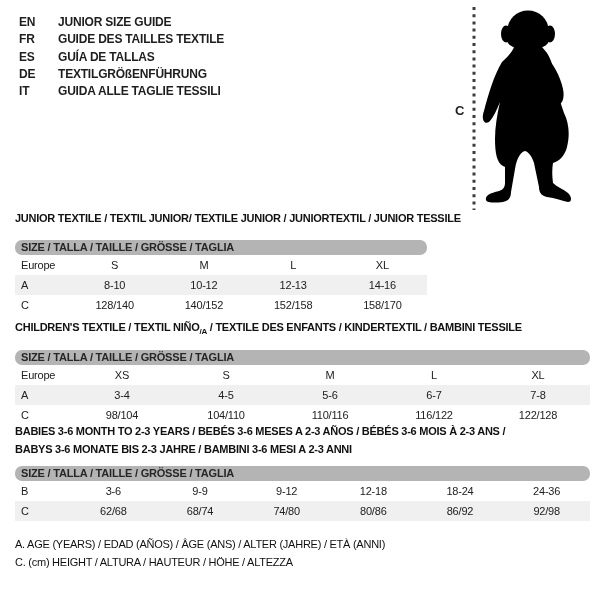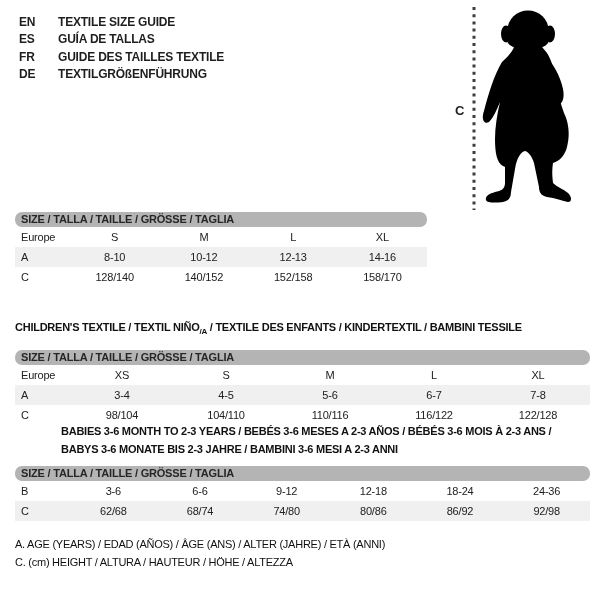--- a/index.html
+++ b/index.html
@@ -16,21 +16,21 @@
   .c-label{position:absolute;left:455px;top:103px;font-size:13px;font-weight:700;}
   .baby-svg{position:absolute;left:479px;top:5px;}
   
   .section{position:absolute;}
   .sec-junior{left:15px;top:212px;width:412px;}
   .sec-children{left:15px;top:321px;width:575px;}
   .sec-babies{left:15px;top:423px;width:575px;}
   .sec-title{font-size:11px;font-weight:700;letter-spacing:-0.25px;white-space:nowrap;color:#111;}
   .sec-junior .sec-title{margin-bottom:16px;}
   .sec-children .sec-title{margin-bottom:14px;}
-  .sec-babies .title-line{line-height:17.5px;margin-left:46px;}
+  .sec-babies .title-line{line-height:17.5px;}
   .sec-babies .title-wrap{margin-bottom:8px;}
   sub.t-sub{font-size:8px;}
   .size-band{
     background:#b4b4b4;height:15px;line-height:15px;padding-left:6px;
     font-size:11px;font-weight:700;letter-spacing:-0.2px;color:#262626;border-radius:7px;
   }
   table.size-table{border-collapse:collapse;table-layout:fixed;width:100%;}
   table.size-table td{
     height:20px;padding:0;font-size:11px;letter-spacing:-0.2px;
     text-align:center;vertical-align:middle;color:#212121;white-space:nowrap;
@@ -43,33 +43,37 @@
   .note-line{font-size:11px;font-weight:400;letter-spacing:-0.25px;line-height:17.5px;white-space:nowrap;color:#111;}
 </style>
 </head>
 <body>
 
 <div class="page">
 
   <div class="lang-block">
     <div class="lang-row">
       <span class="lang-code">EN</span>
-      <span class="lang-label">TEXTILE SIZE GUIDE</span>
+      <span class="lang-label">JUNIOR SIZE GUIDE</span>
+    </div>
+    <div class="lang-row">
+      <span class="lang-code">FR</span>
+      <span class="lang-label">GUIDE DES TAILLES TEXTILE</span>
     </div>
     <div class="lang-row">
       <span class="lang-code">ES</span>
       <span class="lang-label">GUÍA DE TALLAS</span>
     </div>
     <div class="lang-row">
-      <span class="lang-code">FR</span>
-      <span class="lang-label">GUIDE DES TAILLES TEXTILE</span>
-    </div>
-    <div class="lang-row">
       <span class="lang-code">DE</span>
       <span class="lang-label">TEXTILGRÖßENFÜHRUNG</span>
+    </div>
+    <div class="lang-row">
+      <span class="lang-code">IT</span>
+      <span class="lang-label">GUIDA ALLE TAGLIE TESSILI</span>
     </div>
   </div>
 
   <svg class="dotted-line" width="6" height="203">
     <line x1="3" y1="0" x2="3" y2="203" stroke="#3d3d3d" stroke-width="3" stroke-dasharray="3 4.2"></line>
   </svg>
   <div class="c-label">C</div>
   <svg class="baby-svg" width="121" height="200" viewBox="0 0 121 200">
     <g fill="#000000">
       <ellipse cx="27" cy="29" rx="5" ry="8.5"></ellipse>
@@ -84,20 +88,21 @@
                C60,188 63,191 68,192 C76,193 84,196 89,197 C93,197 93,192 89,188
                C84,184 78,182 74,178 C73,170 73,164 74,158 C81,156 86,150 88,142
                C91,130 90,118 85,108 C81,98 79,86 77,76 C75,64 72,54 68,48
                C65,44 62,41 60,39 Z"></path>
       <path d="M65,50 C74,58 81,70 84,84 C86,94 83,100 77,101 C72,101 70,96 71,89
                C72,79 69,64 62,55 Z"></path>
     </g>
   </svg>
 
   <div class="section sec-junior">
+    <div class="sec-title">JUNIOR TEXTILE / TEXTIL JUNIOR/ TEXTILE JUNIOR / JUNIORTEXTIL / JUNIOR TESSILE</div>
     <div class="size-band">SIZE / TALLA / TAILLE / GRÖSSE / TAGLIA</div>
     <table class="size-table">
       <colgroup>
           <col class="label-col">
           <col>
           <col>
           <col>
           <col>
         </colgroup>
       <tbody>
@@ -180,21 +185,21 @@
           <col>
           <col>
           <col>
           <col>
           <col>
         </colgroup>
       <tbody>
           <tr>
         <td class="rl">B</td>
         <td>3-6</td>
-        <td>6-6</td>
+        <td>9-9</td>
         <td>9-12</td>
         <td>12-18</td>
         <td>18-24</td>
         <td>24-36</td>
       </tr>
       <tr class="alt">
         <td class="rl">C</td>
         <td>62/68</td>
         <td>68/74</td>
         <td>74/80</td>

